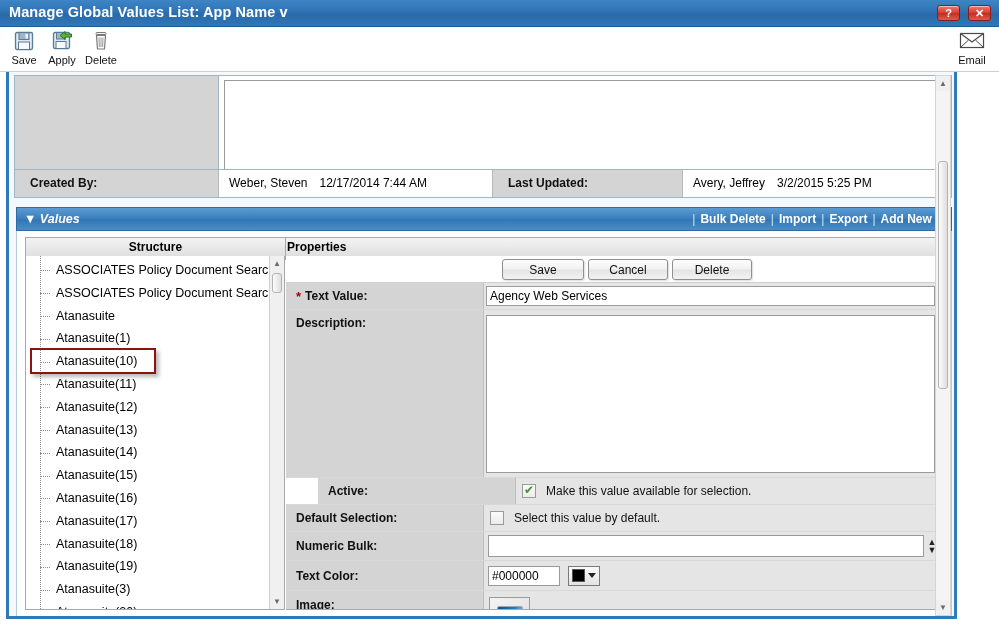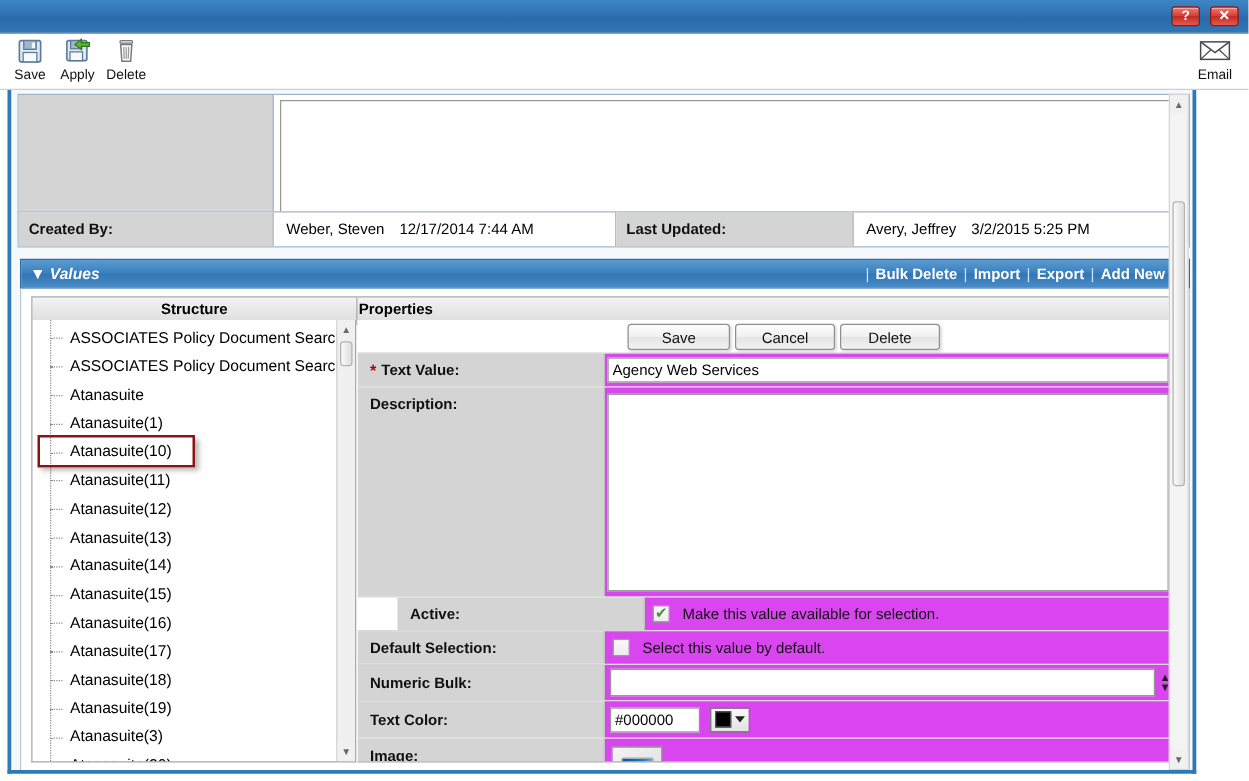--- a/index.html
+++ b/index.html
@@ -106,21 +106,21 @@
   #metarow {
     position: absolute; left: 5px; top: 97px;
     width: 938px; height: 29px;
     border: 1px solid #9fb6c9;
     background: #fff;
     display: flex;
   }
   #metarow .mlabel {
     background: #d4d4d4;
     border-right: 1px solid #b9b9b9;
-    padding: 0 8px;
+    padding: 0 15px;
     line-height: 27px;
     font-weight: bold;
     font-size: 12px;
     color: #111;
   }
   #metarow .mval {
     padding: 0 10px;
     line-height: 27px;
     font-size: 12px;
     white-space: nowrap;
@@ -301,21 +301,21 @@
     border-right: 1px solid #c0c0c0;
     font-weight: bold;
     font-size: 12px;
     color: #111;
     padding-left: 10px;
     display: flex;
     align-items: center;
   }
   .prow .pfield {
     flex: 1;
-    background: #d946ef;
+    background: #e5e5e5;
     display: flex;
     align-items: center;
     padding-left: 2px;
   }
   .req { color: #a00; margin-right: 4px; font-size: 13px; line-height: 1; }
 
   #row-textvalue { top: 27px; height: 27px; }
   #row-description { top: 54px; height: 168px; }
   #row-active { top: 222px; height: 27px; padding-left: 32px; }
   #row-default { top: 249px; height: 27px; }
@@ -420,20 +420,21 @@
     border-radius: 2px;
     background: linear-gradient(135deg, #0d4f8c 0%, #1d7fc4 45%, #9fd6f2 75%, #dff1fb 100%);
   }
 </style>
 </head>
 <body>
 
 <div id="app">
 
   <div id="titlebar">
+    <div id="title-text">Manage Global Values List: App Name v</div>
     <div class="winbtn" id="btn-help">?</div>
     <div class="winbtn" id="btn-close">✕</div>
   </div>
 
   <div id="toolbar">
 
     <div class="tool" id="tool-save">
       <span class="glyph">
         <svg width="22" height="22" viewBox="0 0 22 22">
           <rect x="2.5" y="2.5" width="17" height="17" rx="1.5" fill="#dfe8f0" stroke="#5a7b96" stroke-width="1.3"></rect>

